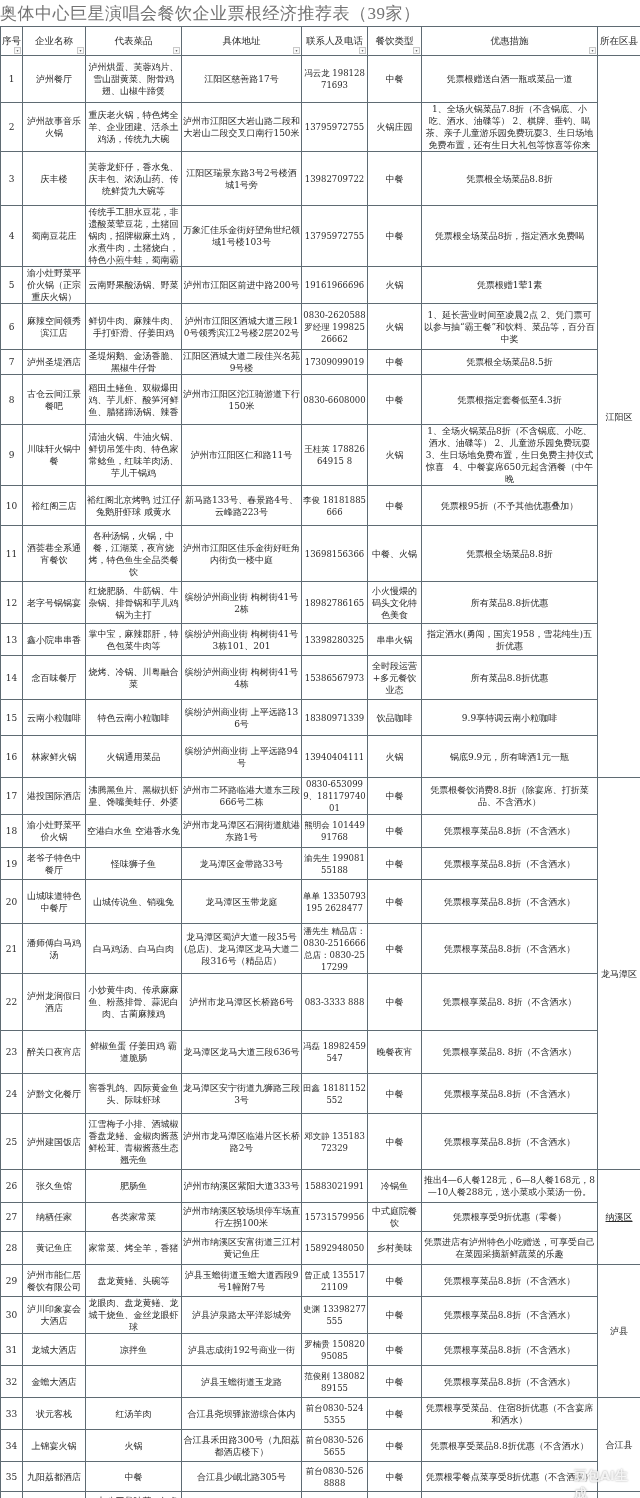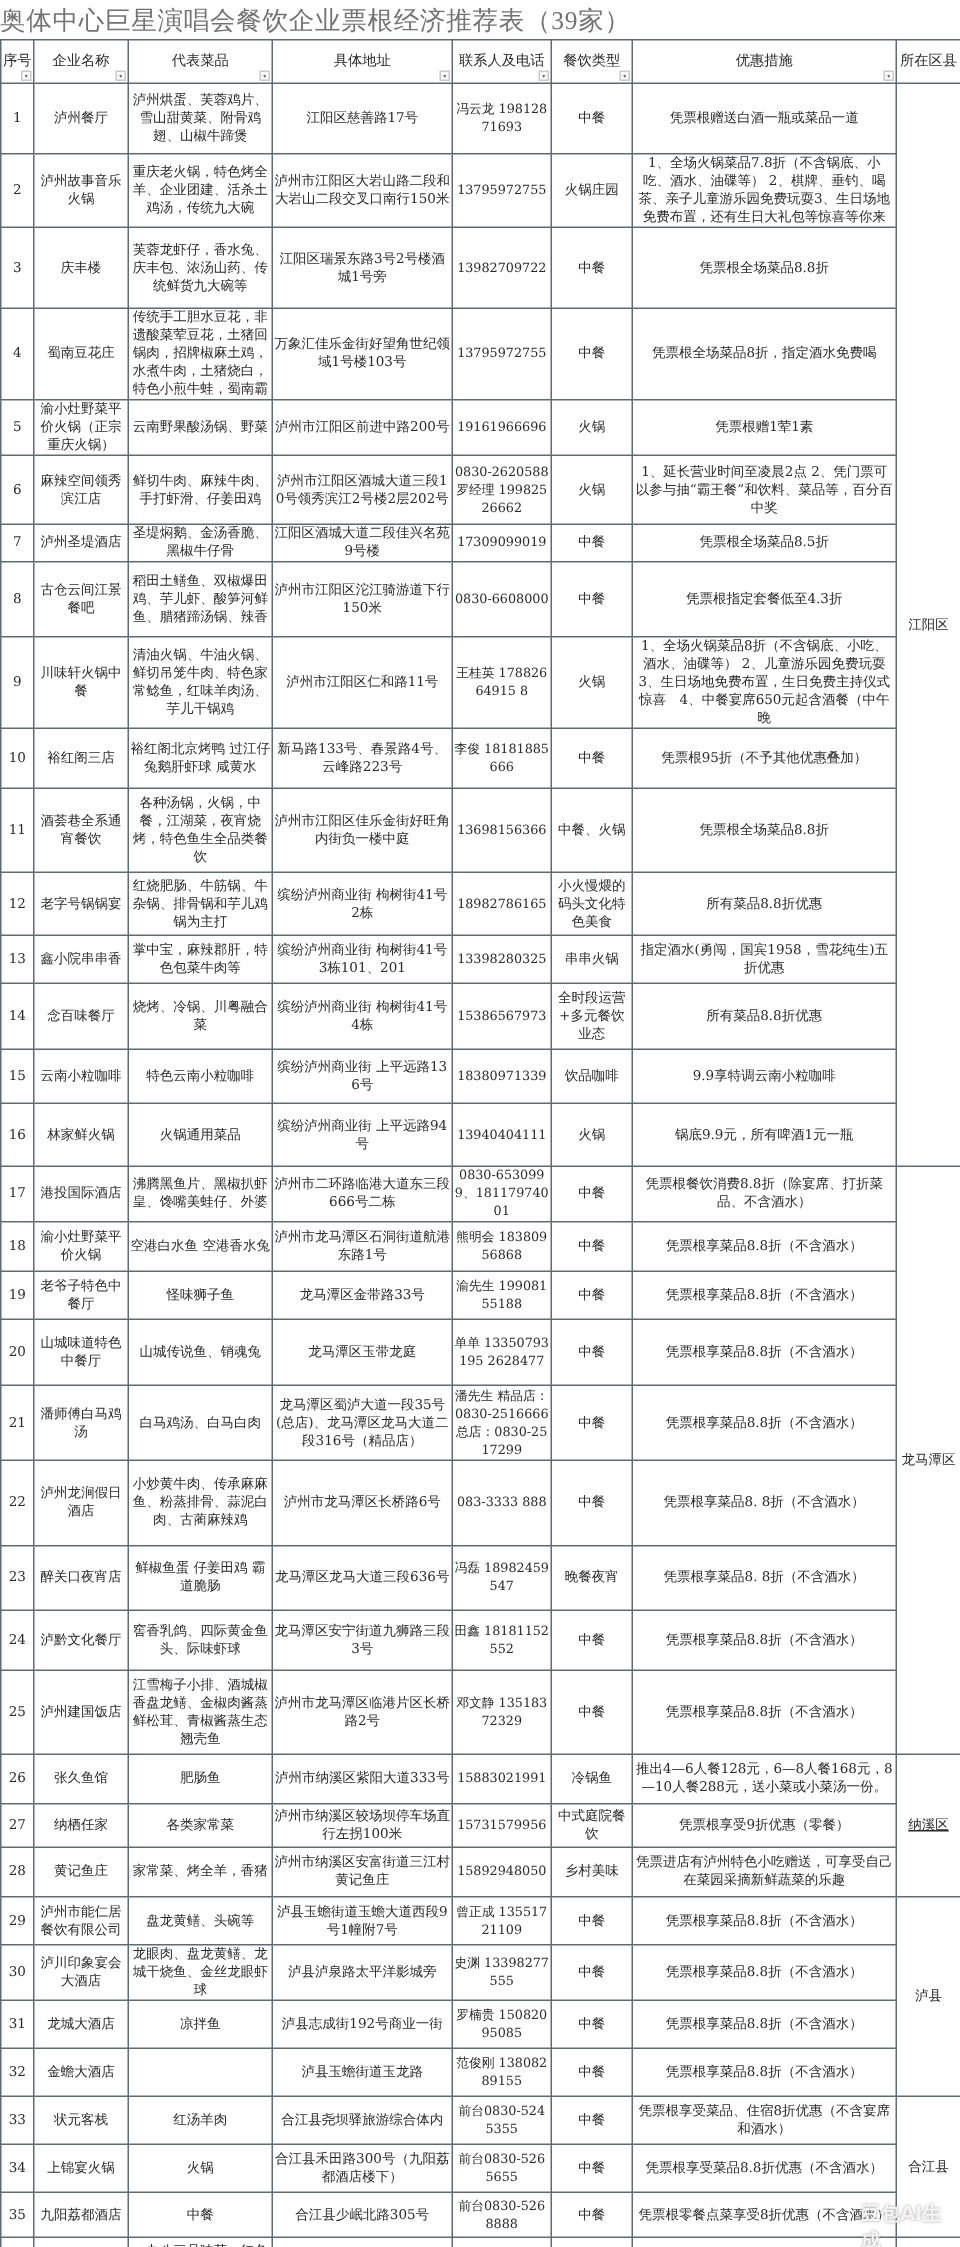--- a/index.html
+++ b/index.html
@@ -196,21 +196,21 @@
         <td class="phone">0830-6530999、18117974001</td>
         <td>中餐</td>
         <td>凭票根餐饮消费8.8折（除宴席、打折菜品、不含酒水）</td>
         <td class="district" rowspan="9" style="border-top: 1px solid rgb(95, 107, 115); border-bottom: 1px solid rgb(95, 107, 115);">龙马潭区</td>
       </tr>
       <tr style="height: 33px;">
         <td>18</td>
         <td>渝小灶野菜平价火锅</td>
         <td>空港白水鱼 空港香水兔</td>
         <td>泸州市龙马潭区石洞街道航港东路1号</td>
-        <td class="phone">熊明会 18380956868</td>
+        <td class="phone">熊明会 10144991768</td>
         <td>中餐</td>
         <td>凭票根享菜品8.8折（不含酒水）</td>
       </tr>
       <tr style="height: 32px;">
         <td>19</td>
         <td>老爷子特色中餐厅</td>
         <td>怪味狮子鱼</td>
         <td>龙马潭区金带路33号</td>
         <td class="phone">渝先生 19908155188</td>
         <td>中餐</td>

